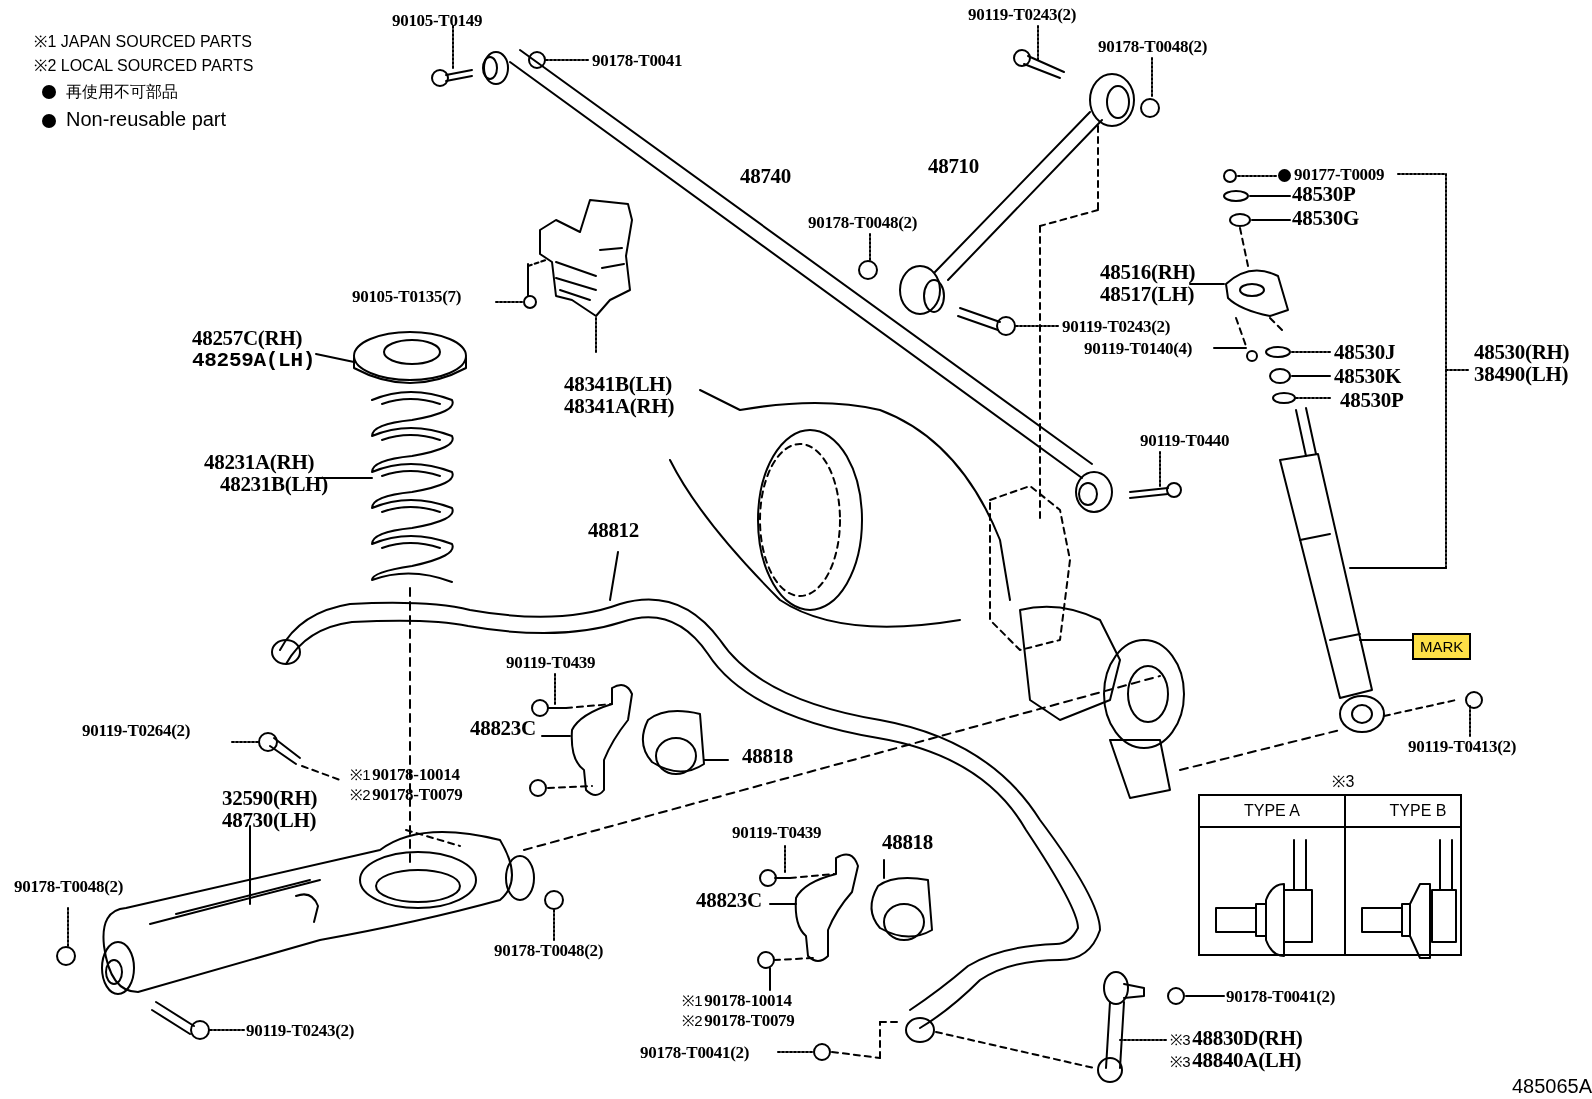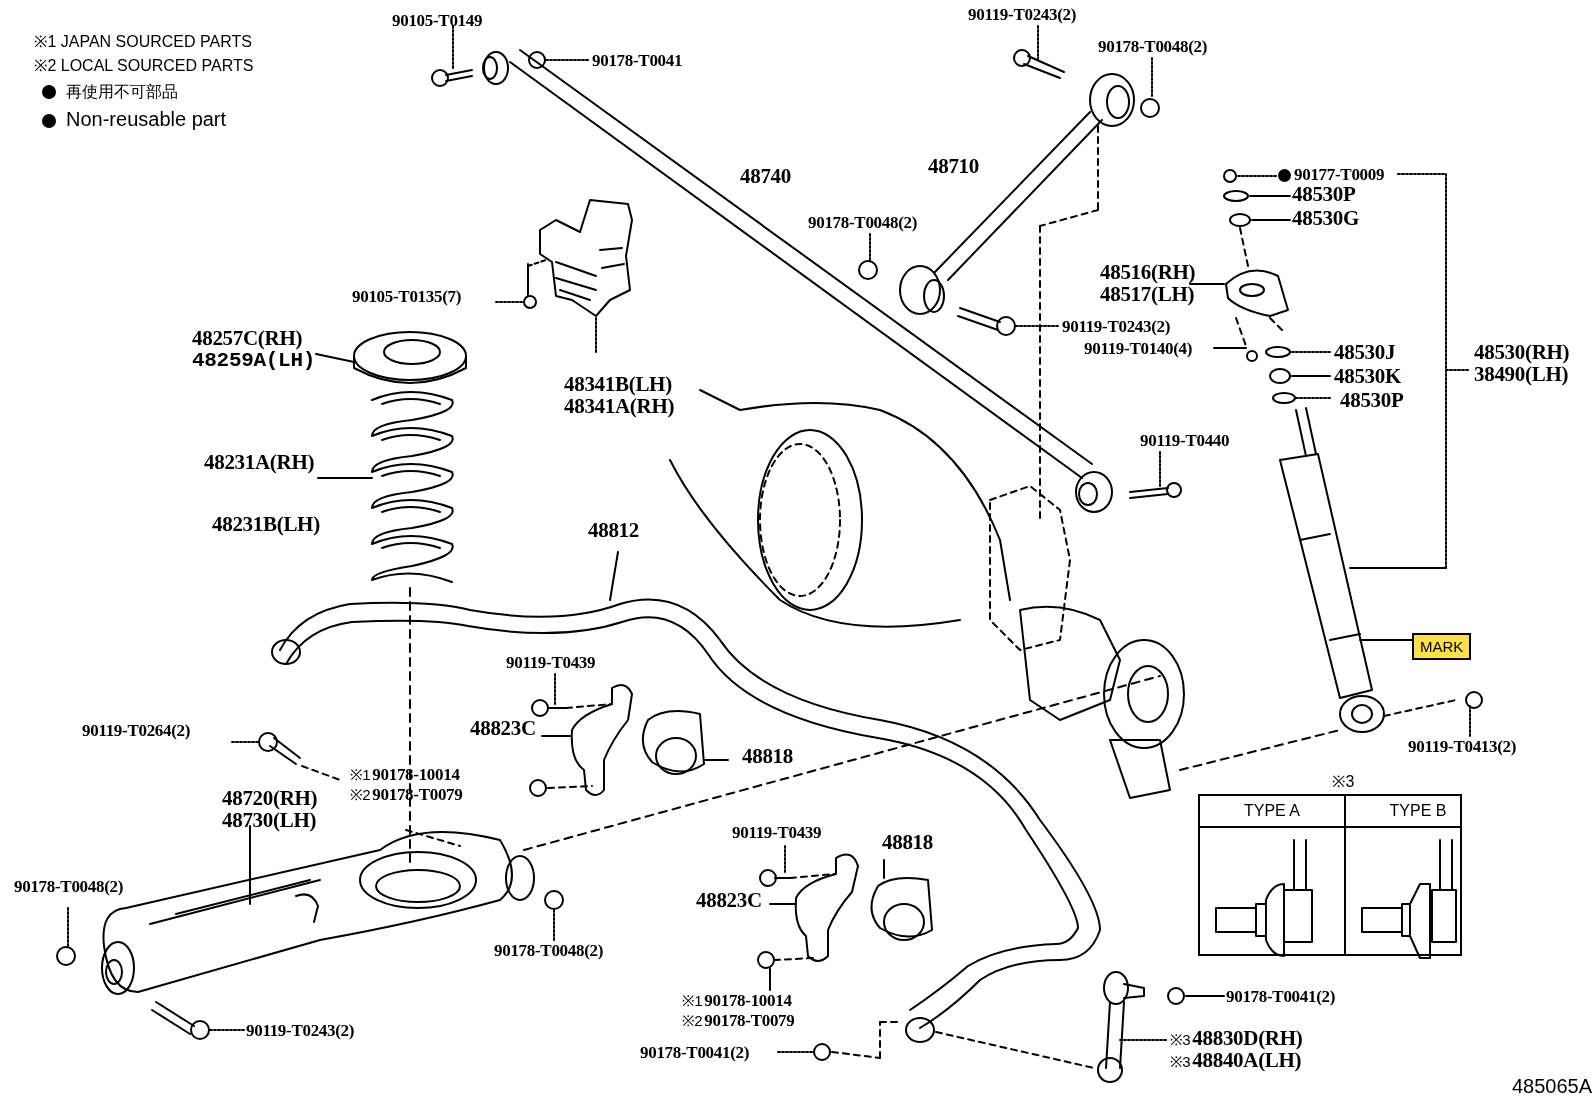--- a/index.html
+++ b/index.html
@@ -303,31 +303,31 @@
 <div class="lbl big" style="left:1340px;top:390px;">48530P</div>
 <div class="lbl big" style="left:1474px;top:342px;">48530(RH)</div>
 <div class="lbl big" style="left:1474px;top:364px;">38490(LH)</div>
 
 <div class="lbl" style="left:352px;top:288px;">90105-T0135(7)</div>
 <div class="lbl big" style="left:192px;top:328px;">48257C(RH)</div>
 <div class="lbl big" style="left:192px;top:350px;font-family:Liberation Mono, monospace;">48259A(LH)</div>
 <div class="lbl big" style="left:564px;top:352px;margin-top:44px;">48341A(RH)</div>
 <div class="lbl big" style="left:564px;top:374px;">48341B(LH)</div>
 <div class="lbl big" style="left:204px;top:452px;">48231A(RH)</div>
-<div class="lbl big" style="left:212px;top:474px;margin-top:40px;">48231B(LH)</div>
+<div class="lbl big" style="left:220px;top:474px;">48231B(LH)</div>
 <div class="lbl big" style="left:588px;top:520px;">48812</div>
 <div class="lbl" style="left:1112px;top:432px;margin-left:28px;">90119-T0440</div>
 
 <div class="lbl" style="left:506px;top:654px;">90119-T0439</div>
 <div class="lbl big" style="left:470px;top:718px;">48823C</div>
 <div class="lbl big" style="left:742px;top:746px;">48818</div>
 <div class="lbl" style="left:82px;top:722px;">90119-T0264(2)</div>
 <div class="lbl" style="left:350px;top:766px;"><span class="ref">※1</span><span>90178-10014</span></div>
 <div class="lbl" style="left:350px;top:786px;"><span class="ref">※2</span><span>90178-T0079</span></div>
-<div class="lbl big" style="left:222px;top:788px;">48720(RH)</div>
+<div class="lbl big" style="left:222px;top:788px;">32590(RH)</div>
 <div class="lbl big" style="left:222px;top:810px;">48730(LH)</div>
 
 <div class="lbl" style="left:14px;top:878px;">90178-T0048(2)</div>
 <div class="lbl" style="left:494px;top:942px;">90178-T0048(2)</div>
 <div class="lbl" style="left:246px;top:1022px;">90119-T0243(2)</div>
 
 <div class="lbl" style="left:732px;top:824px;">90119-T0439</div>
 <div class="lbl big" style="left:882px;top:832px;">48818</div>
 <div class="lbl big" style="left:696px;top:890px;">48823C</div>
 <div class="lbl" style="left:682px;top:992px;"><span class="ref">※1</span><span>90178-10014</span></div>

